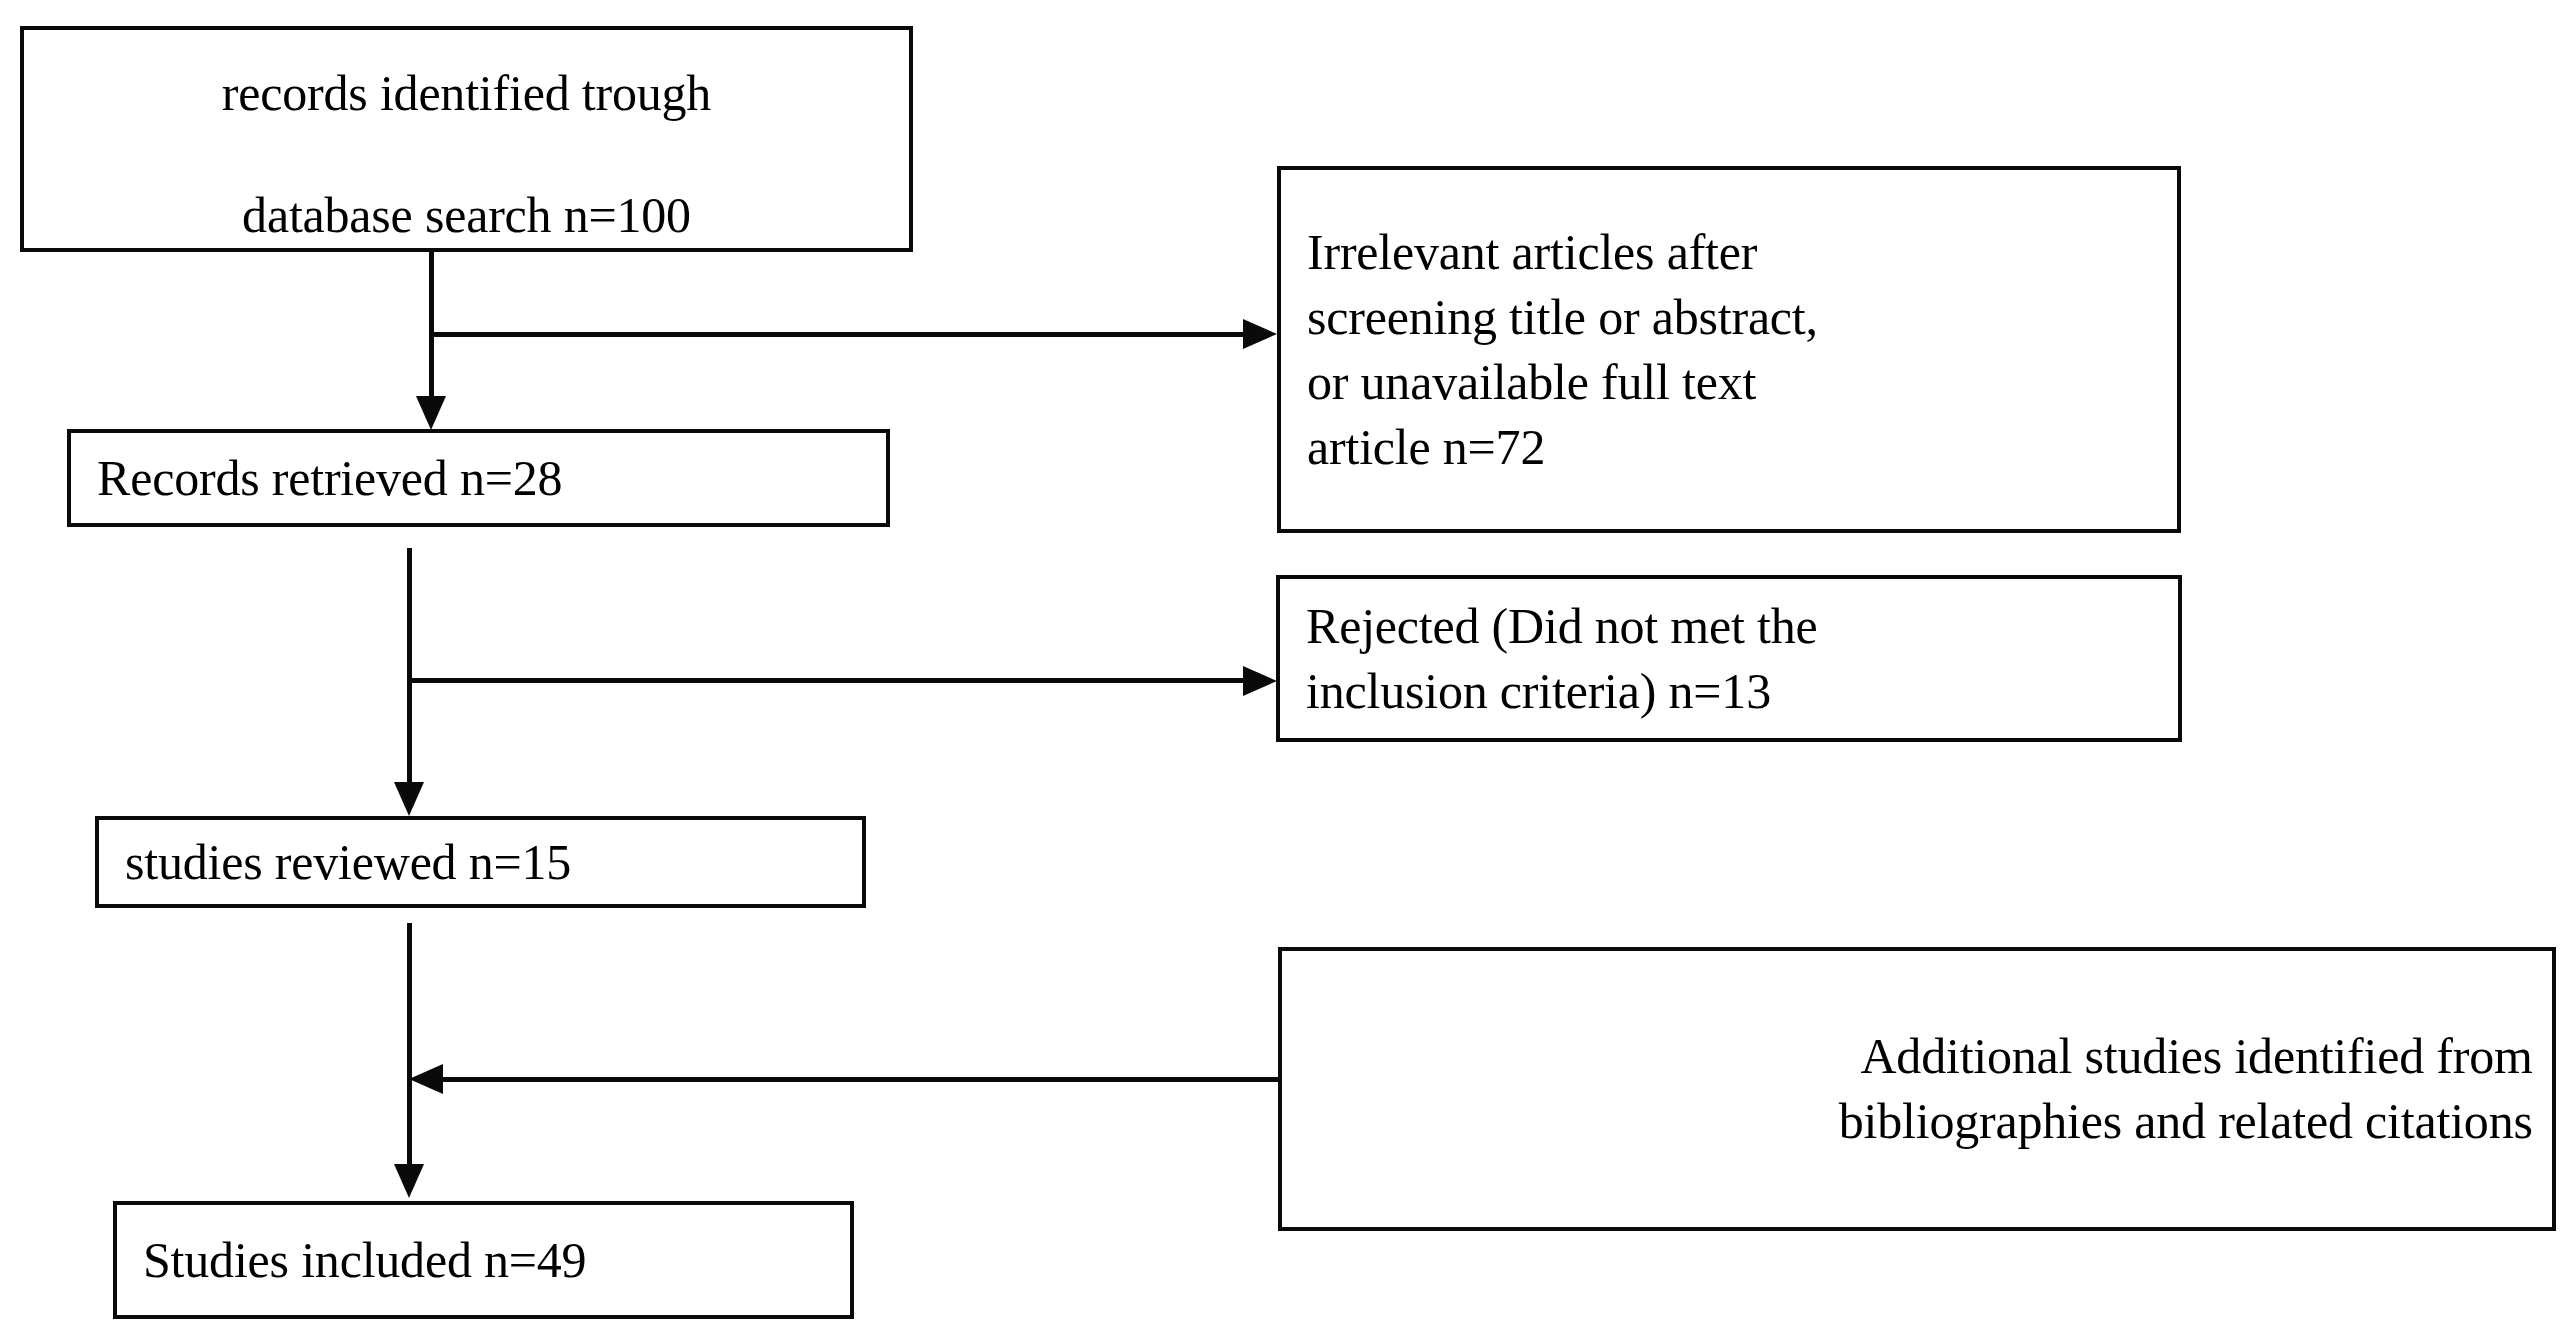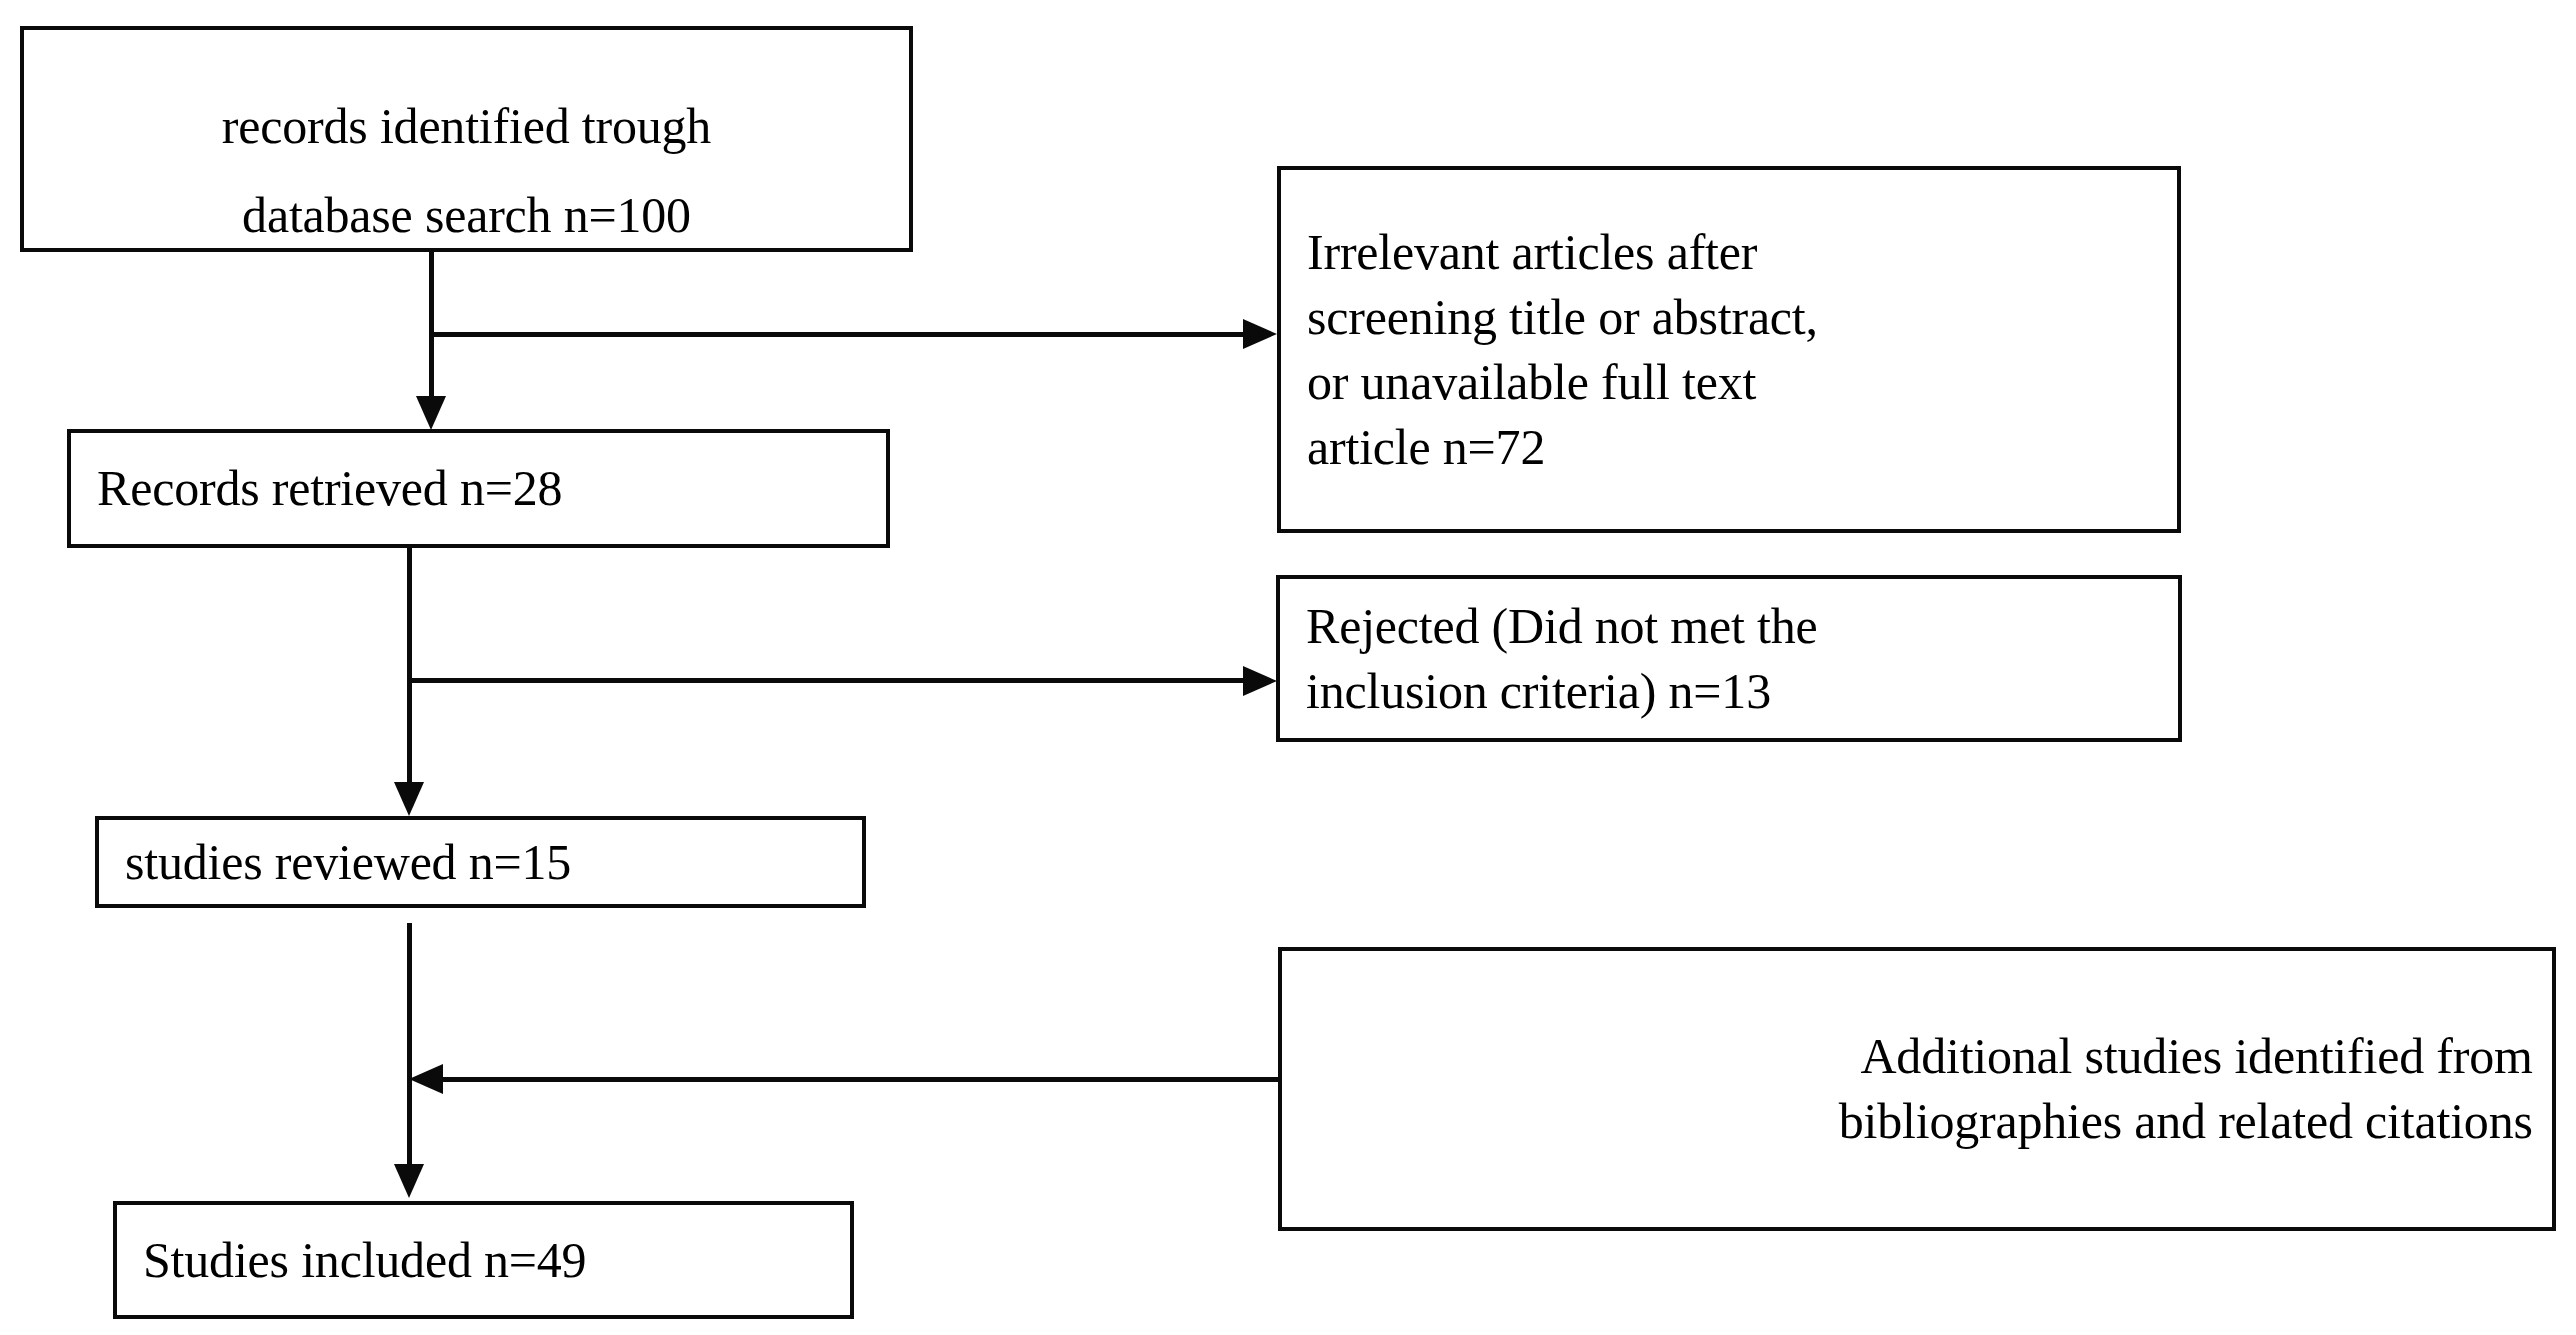--- a/index.html
+++ b/index.html
@@ -79,33 +79,33 @@
   <div class="vline" style="left:407px; top:548px; height:239px;"></div>
   <div class="arrow-down" style="left:394px; top:782px;"></div>
   <div class="hline" style="left:407px; top:678px; width:840px;"></div>
   <div class="arrow-right" style="left:1243px; top:666px;"></div>
 
   <div class="vline" style="left:407px; top:923px; height:247px;"></div>
   <div class="arrow-down" style="left:394px; top:1164px;"></div>
   <div class="hline" style="left:442px; top:1077px; width:836px;"></div>
   <div class="arrow-left" style="left:409px; top:1064px;"></div>
 
-  <div class="node center-text" style="left:20px; top:26px; width:893px; height:226px; justify-content:flex-end; padding-top:16px;gap:24px;">
+  <div class="node center-text" style="left:20px; top:26px; width:893px; height:226px; justify-content:space-between; padding-top:31px;gap:24px;">
     <span class="line">records identified trough</span>
     <span class="line">database search n=100</span>
   </div>
 
   <div class="node left-text pad-left" style="left:1277px; top:166px; width:904px; height:367px;">
     <span class="line">Irrelevant articles after</span>
     <span class="line">screening title or abstract,</span>
     <span class="line">or unavailable full text</span>
     <span class="line">article n=72</span>
   </div>
 
-  <div class="node left-text pad-left" style="left:67px; top:429px; width:823px; height:119px;">
+  <div class="node left-text pad-left" style="left:67px; top:429px; width:823px; height:98px;">
     <span class="line">Records retrieved n=28</span>
   </div>
 
   <div class="node left-text pad-left" style="left:1276px; top:575px; width:906px; height:167px;">
     <span class="line">Rejected (Did not met the</span>
     <span class="line">inclusion criteria) n=13</span>
   </div>
 
   <div class="node left-text pad-left" style="left:95px; top:816px; width:771px; height:92px;">
     <span class="line">studies reviewed n=15</span>

